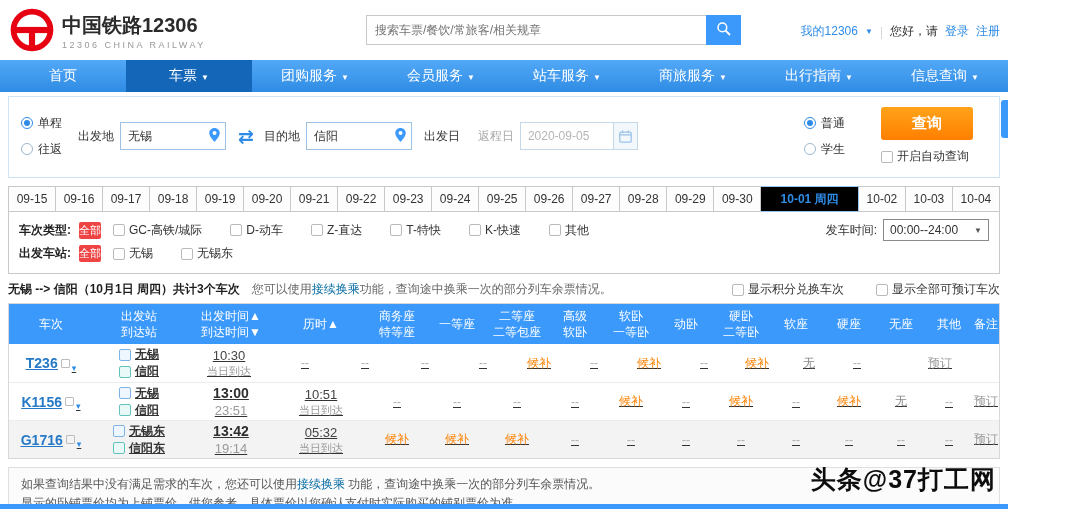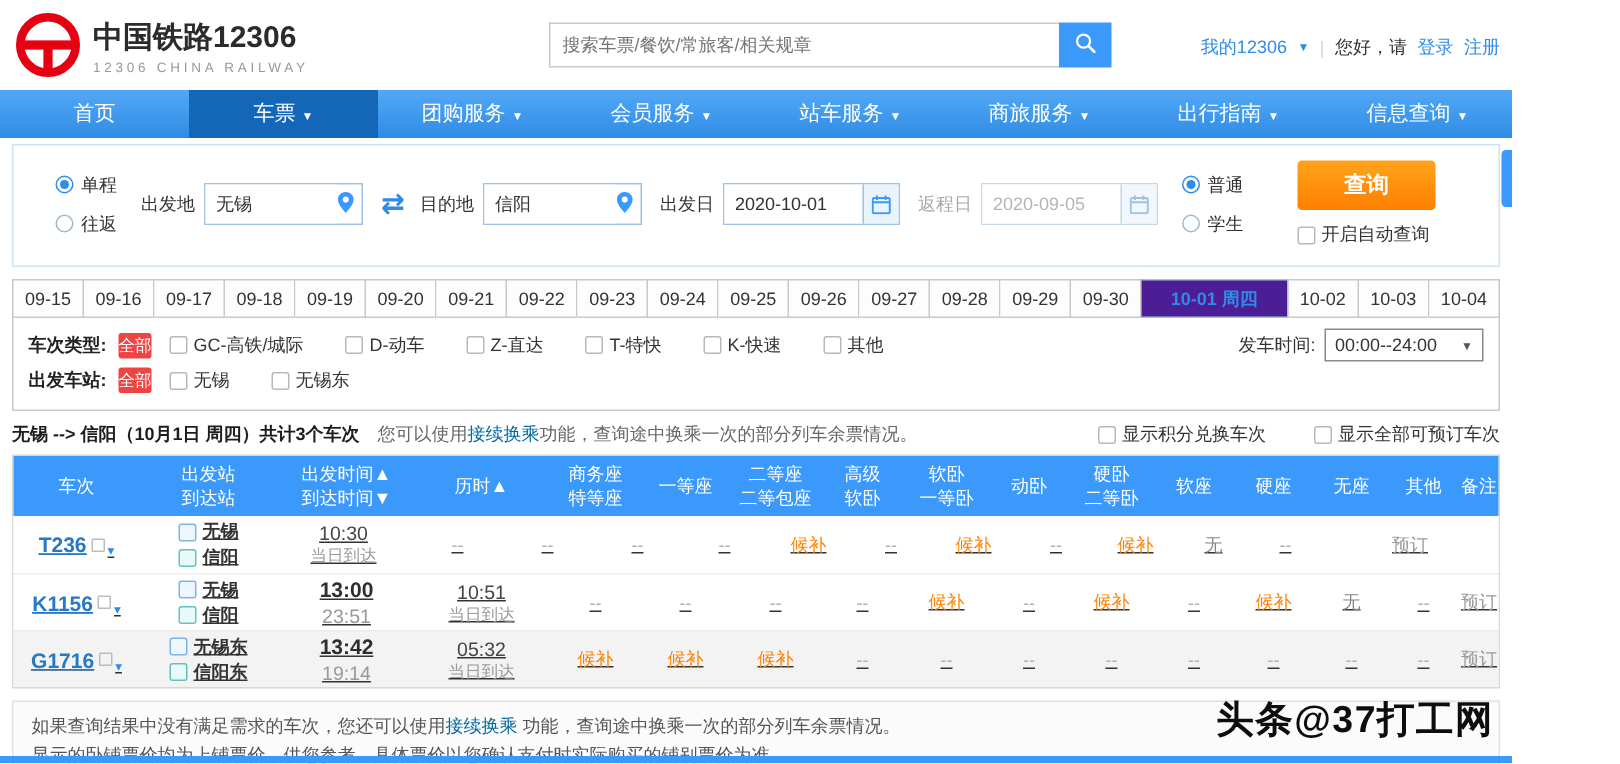--- a/index.html
+++ b/index.html
@@ -19,21 +19,21 @@
   .hdr-caret { color:#2f8ce6; font-size:8px; }
   .hdr-divider { color:#d5d5d5; }
 
   
   .nav { height:32px; display:flex; background:linear-gradient(180deg,#52a8f7,#2f8ce4); }
   .nav-item { flex:1; display:flex; align-items:center; justify-content:center; gap:4px; color:#fff; font-size:14px; cursor:pointer; }
   .nav-item.active { background:#1467b8; }
   .nav-caret { font-size:8px; margin-top:2px; }
 
   
-  .form-panel { margin:4px 8px 0; border:1px solid #cfe3f5; padding:10px 28px 12px; display:flex; align-items:center; position:relative; min-height:76px; }
+  .form-panel { margin:4px 8px 0; border:1px solid #cfe3f5; padding:10px 12px 12px; display:flex; align-items:center; position:relative; min-height:76px; }
   .radio-col { display:flex; flex-direction:column; gap:9px; margin-right:16px; }
   .radio-row { display:flex; align-items:center; cursor:pointer; font-size:12px; color:#333; white-space:nowrap; }
   .radio { width:12px; height:12px; border:1px solid #9db8cf; border-radius:50%; background:#fff; display:inline-block; position:relative; margin-right:5px; flex:none; }
   .radio.checked { border-color:#2f8ce6; }
   .radio.checked::after { content:''; position:absolute; left:2px; top:2px; width:6px; height:6px; border-radius:50%; background:#2f8ce6; }
   .field { display:flex; align-items:center; margin-right:12px; white-space:nowrap; }
   .field-label { margin-right:6px; color:#333; }
   .field-label.dim { color:#a9a9a9; }
   .input-box { height:28px; border:1px solid #9cc3e5; display:flex; align-items:center; background:#fff; }
   .city-input { width:88px; border:none; outline:none; padding:0 4px 0 7px; font-size:12px; color:#333; font-family:inherit; height:26px; }
@@ -48,21 +48,21 @@
   .submit-col { display:flex; flex-direction:column; align-items:flex-start; margin-left:20px; margin-right:14px; }
   .query-btn { width:92px; height:33px; background:linear-gradient(180deg,#ffa31a,#ff7f00); color:#fff; font-size:15px; font-weight:bold; border:none; border-radius:3px; cursor:pointer; font-family:inherit; }
   .chk-row { display:flex; align-items:center; cursor:pointer; white-space:nowrap; color:#333; }
   .chk { width:12px; height:12px; border:1px solid #b9b9b9; border-radius:2px; background:#fff; display:inline-block; margin-right:4px; flex:none; }
   .auto-query { margin-top:8px; font-size:12px; }
 
   
   .date-tabs { margin:8px 8px 0; display:flex; }
   .date-tab { flex:1; border:1px solid #c9c9c9; border-left:none; background:#fdfdfd; text-align:center; line-height:24px; height:26px; font-size:12px; color:#333; cursor:pointer; white-space:nowrap; overflow:hidden; }
   .date-tabs > div:nth-of-type(1) { border-left:1px solid #c9c9c9; }
-  .date-tab.active { flex:2.1; color:#2f8ce6; font-weight:bold; background:#4c1d95; border-color:#9bc5ec; }
+  .date-tab.active { flex:2.1; color:#2f8ce6; font-weight:bold; background:#000000; border-color:#9bc5ec; }
 
   
   .filter-panel { margin:0 8px; border:1px solid #c9c9c9; border-top:none; padding:5px 10px 7px; }
   .filter-row { display:flex; align-items:center; min-height:21px; margin:2px 0; }
   .filter-label { font-weight:bold; color:#222; margin-right:4px; white-space:nowrap; }
   .tag-all { background:#ef4444; color:#fff; font-size:11px; padding:1px 0; border-radius:2px; margin:0 12px 0 4px; cursor:pointer; white-space:nowrap; }
   .chk-group { display:flex; }
   .chk-group .chk-row { margin-right:28px; }
   .time-select-wrap { margin-left:auto; display:flex; align-items:center; gap:6px; }
   .time-select { border:1px solid #8a8a8a; height:22px; padding:0 6px; display:flex; align-items:center; gap:12px; background:#fff; cursor:pointer; min-width:106px; justify-content:space-between; }
@@ -262,31 +262,20 @@
           <svg width="11" height="14" viewBox="0 0 12 16">
             <path d="M6 0C2.7 0 0 2.6 0 5.8 0 10 6 16 6 16s6-6 6-10.2C12 2.6 9.3 0 6 0z" fill="#3b99fc"></path>
             <circle cx="6" cy="5.8" r="2.3" fill="#fff"></circle>
           </svg>
         </span>
       </span>
     </div>
 
     <div class="field">
       <span class="field-label">出发日</span>
-      <span class="input-box">
-        <input class="date-input" type="text" value="2020-10-01" style="">
-        <span class="cal-btn">
-          <svg width="13" height="13" viewBox="0 0 16 16">
-            <rect x="1" y="2.5" width="14" height="12.5" rx="1.5" fill="none" stroke="#3b99fc" stroke-width="1.6"></rect>
-            <line x1="1" y1="6" x2="15" y2="6" stroke="#3b99fc" stroke-width="1.6"></line>
-            <line x1="4.5" y1="0.5" x2="4.5" y2="4" stroke="#3b99fc" stroke-width="1.6"></line>
-            <line x1="11.5" y1="0.5" x2="11.5" y2="4" stroke="#3b99fc" stroke-width="1.6"></line>
-          </svg>
-        </span>
-      </span>
     </div>
 
     <div class="field">
       <span class="field-label dim">返程日</span>
       <span class="input-box disabled">
         <input class="date-input" type="text" value="2020-09-05" style="">
         <span class="cal-btn">
           <svg width="13" height="13" viewBox="0 0 16 16">
             <rect x="1" y="2.5" width="14" height="12.5" rx="1.5" fill="none" stroke="#9cc3e5" stroke-width="1.6"></rect>
             <line x1="1" y1="6" x2="15" y2="6" stroke="#9cc3e5" stroke-width="1.6"></line>

